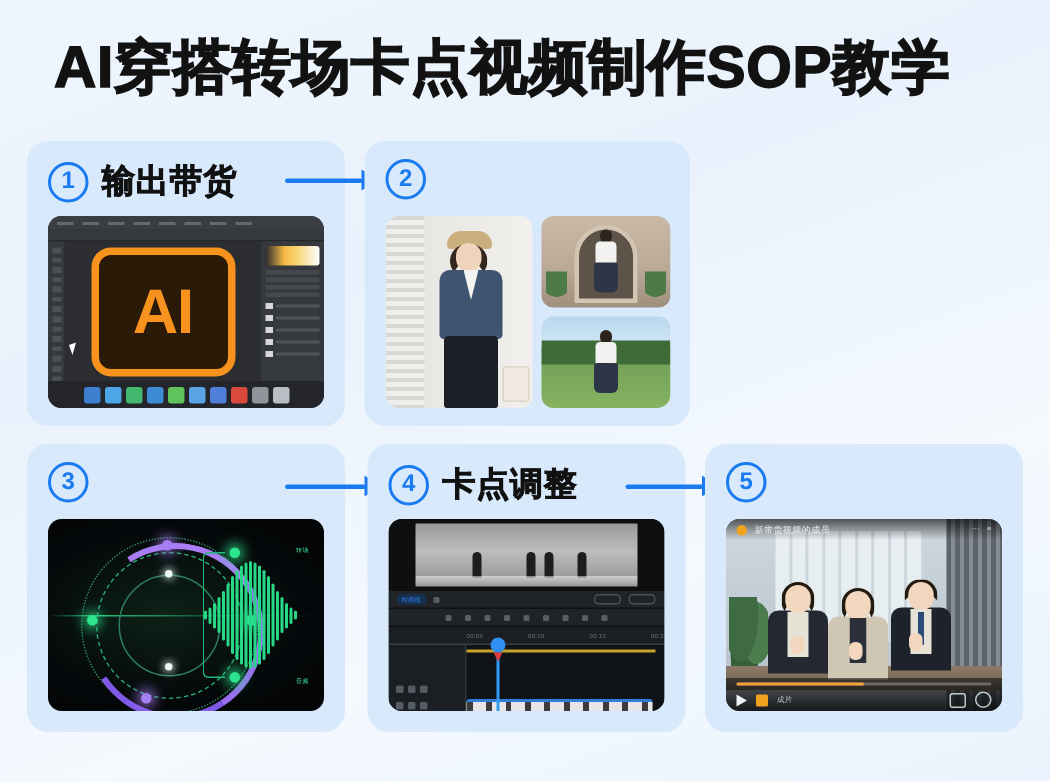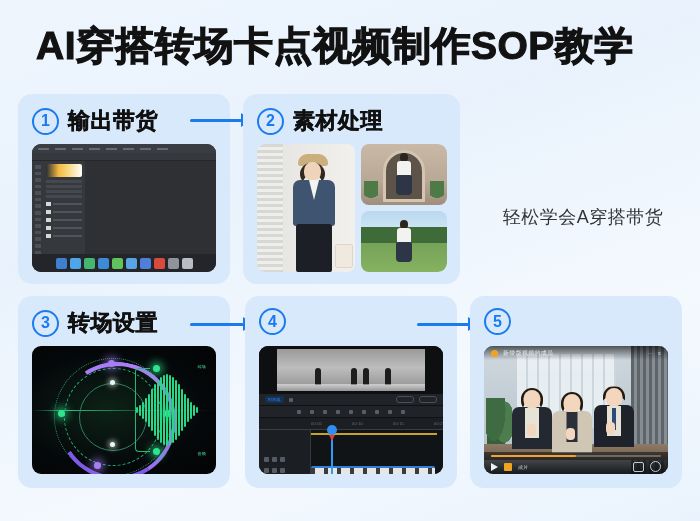--- a/index.html
+++ b/index.html
@@ -889,20 +889,24 @@
               <i></i>
               <i></i>
               <i></i>
               <i></i>
               <i></i>
               <i></i>
               <i></i>
               <i></i>
               <i></i>
               <i></i>
+          </div>
+          <div class="ai-canvas">
+            <div class="ai-logo">AI</div>
+            <div class="ai-cursor"></div>
           </div>
           <div class="ai-panels">
             <div class="ai-panel-swatch"></div>
             <div class="ai-panel-rows">
               <i></i>
                 <i></i>
                 <i></i>
                 <i></i>
             </div>
             <div class="ai-layer">
@@ -944,21 +948,20 @@
   </div>
 
   <div class="arrow" style="left:190px; top:113px; width:62px;">
     <div class="shaft"></div>
     <div class="head"></div>
   </div>
 
   <div class="card" style="left:243px; top:94px; width:217px; height:190px;">
     <div class="card-head">
       <div class="num-badge">2</div>
-      <div class="card-title">素材处理</div>
     </div>
     <div class="thumb" style="left:14px; top:50px; width:190px; height:128px;">
       <div class="look-grid">
         <div class="look-main">
           <div class="blinds"></div>
           <div class="model-a">
             <div class="hat"></div>
             <div class="hair"></div>
             <div class="face"></div>
             <div class="jacket"></div>
@@ -983,26 +986,24 @@
               <div class="head"></div>
               <div class="top"></div>
               <div class="skirt"></div>
             </div>
           </div>
         </div>
       </div>
     </div>
   </div>
 
-  <div class="promo-sub">轻松学会A穿搭带货</div>
 
   <div class="card" style="left:18px; top:296px; width:212px; height:192px;">
     <div class="card-head">
       <div class="num-badge">3</div>
-      <div class="card-title">转场设置</div>
     </div>
     <div class="thumb" style="left:14px; top:50px; width:184px; height:128px;">
       <div class="viz">
         <div class="scanline"></div>
         <div class="ring ring-outer"></div>
         <div class="ring ring-mid"></div>
         <div class="ring ring-in"></div>
         <div class="arc-purple"></div>
         <div class="dot purple" style="left:76px; top:14px;"></div>
         <div class="dot purple" style="left:62px; top:116px;"></div>
@@ -1043,20 +1044,21 @@
   </div>
 
   <div class="arrow" style="left:190px; top:317px; width:64px;">
     <div class="shaft"></div>
     <div class="head"></div>
   </div>
 
   <div class="card" style="left:245px; top:296px; width:212px; height:192px;">
     <div class="card-head">
       <div class="num-badge">4</div>
+      <div class="card-title">卡点调整</div>
     </div>
     <div class="thumb" style="left:14px; top:50px; width:184px; height:128px;">
       <div class="editor">
         <div class="ed-preview">
           <div class="ed-mono">
             <i style="left:38px"></i>
               <i style="left:74px"></i>
               <i style="left:86px"></i>
               <i style="left:108px"></i>
             <u></u>

